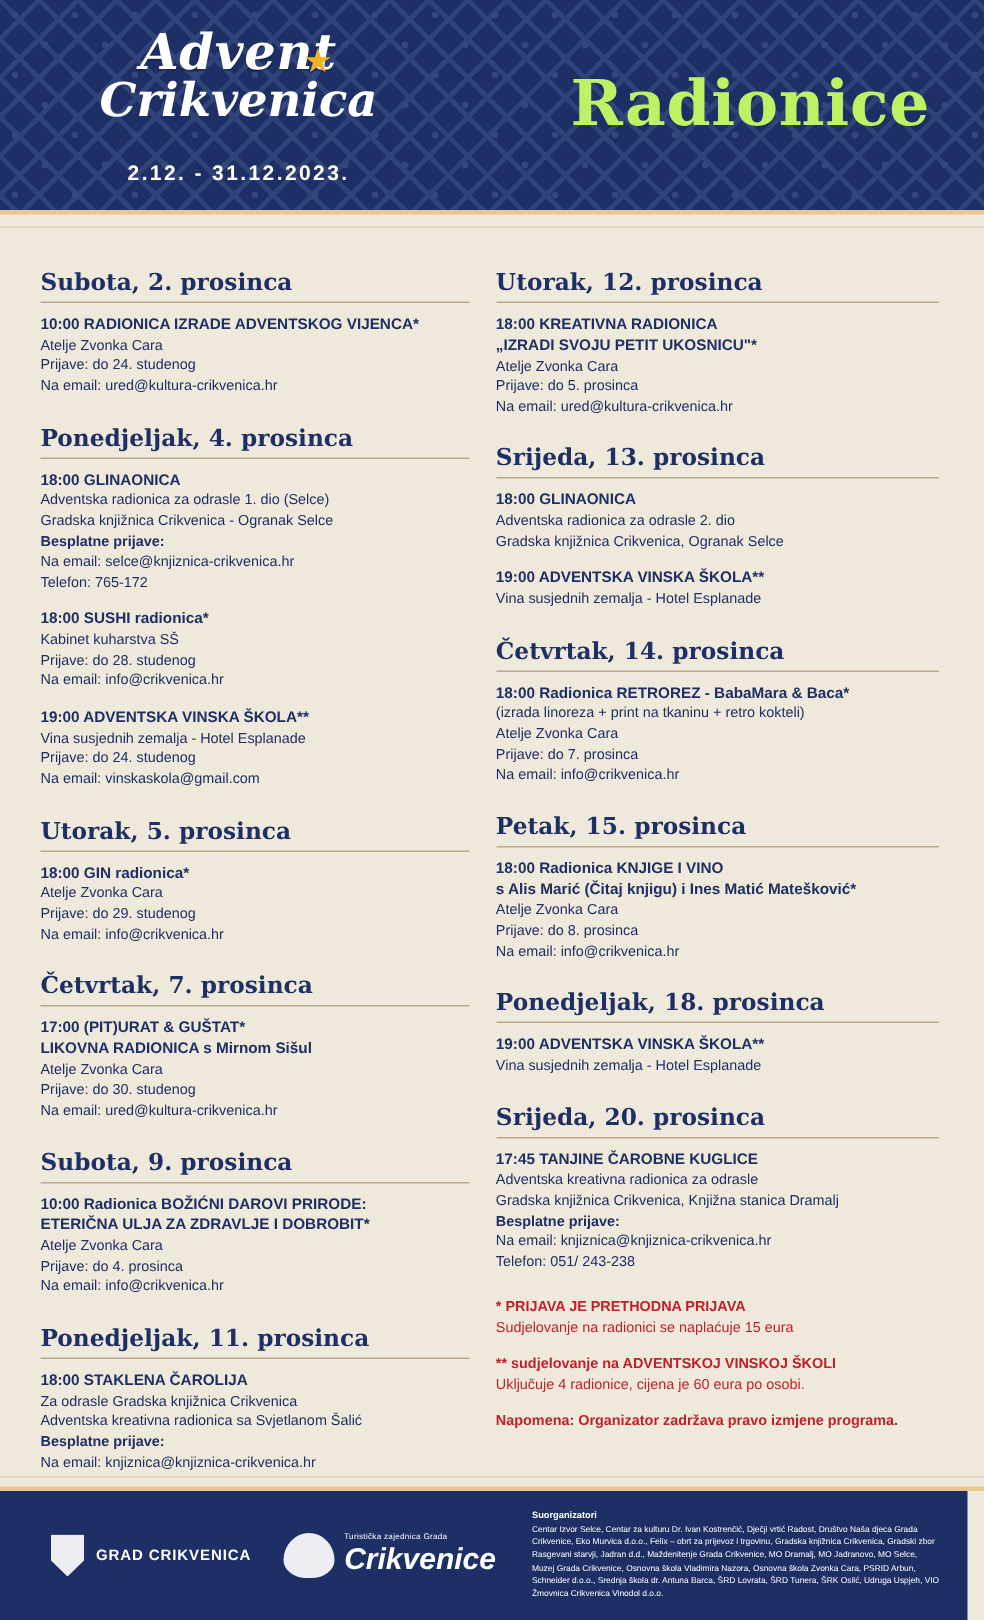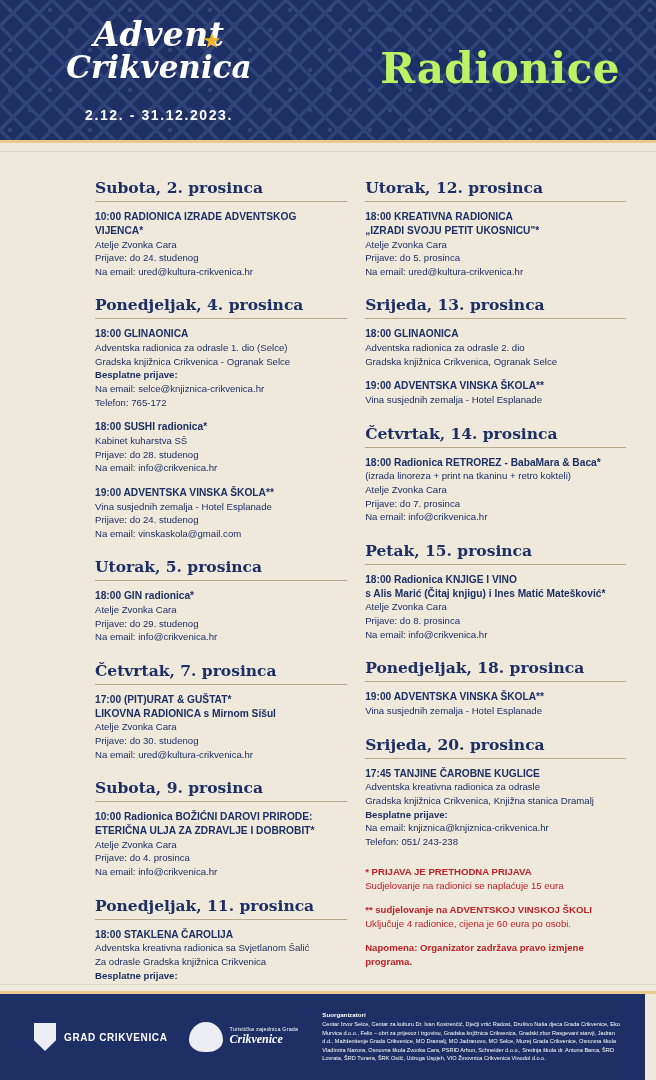--- a/index.html
+++ b/index.html
@@ -89,23 +89,22 @@
     height: 12px;
     background: #efe9dc;
     border-top: 3px solid #e9c98b;
     border-bottom: 1px solid #ded6c4;
   }
   
   .content {
     position: relative;
     display: flex;
     gap: 18px;
-    padding: 26px 30px 0 67px;
+    padding: 26px 30px 0 27px;
     height: 860px;
-    margin-left: 28px;
   }
   .col { width: 290px; }
   .col.right { width: 300px; }
 
   .day-title {
     font-family: "DejaVu Serif", serif;
     font-size: 15.5px;
     font-weight: bold;
     color: #1d2f64;
     margin: 0 0 8px 0;
@@ -170,21 +169,21 @@
   }
   .tz-logo { display: flex; align-items: center; gap: 6px; margin-left: 22px; }
   .tz-mark {
     width: 34px; height: 30px;
     background: #ffffff;
     border-radius: 50% 50% 45% 45% / 60% 60% 40% 40%;
     opacity: .92;
   }
   .tz-text { line-height: 1.1; }
   .tz-small { font-size: 5.4px; letter-spacing: .2px; }
-  .tz-big { font-family: Liberation Serif, serif; font-style: italic; font-size: 12px; font-weight: bold; }
+  .tz-big { font-family: Liberation Sans, sans-serif; font-style: italic; font-size: 20px; font-weight: bold; }
   .sponsors {
     margin-left: 24px;
     flex: 1;
   }
   .sponsors-title {
     font-size: 6.2px;
     font-weight: bold;
     margin-bottom: 2px;
   }
   .sponsors-text {
@@ -267,22 +266,22 @@
             <div class="ev-title">10:00 Radionica BOŽIĆNI DAROVI PRIRODE:<br>ETERIČNA ULJA ZA ZDRAVLJE I DOBROBIT*</div>
             <div class="ev-line">Atelje Zvonka Cara</div>
             <div class="ev-line">Prijave: do 4. prosinca</div>
             <div class="ev-line">Na email: info@crikvenica.hr</div>
           </div>
         </div>
         <div class="day-block">
           <div class="day-title">Ponedjeljak, 11. prosinca</div>
           <div class="event">
             <div class="ev-title">18:00 STAKLENA ČAROLIJA</div>
+            <div class="ev-line">Za odrasle Gradska knjižnica Crikvenica</div>
             <div class="ev-line">Adventska kreativna radionica sa Svjetlanom Šalić</div>
-            <div class="ev-line">Za odrasle Gradska knjižnica Crikvenica</div>
             <div class="ev-line b">Besplatne prijave:</div>
             <div class="ev-line">Na email: knjiznica@knjiznica-crikvenica.hr</div>
             <div class="ev-line">Telefon: 051/ 243-238</div>
           </div>
           <div class="event">
             <div class="ev-title">19:00 ADVENTSKA VINSKA ŠKOLA**</div>
             <div class="ev-line">Vina susjednih zemalja - Hotel Esplanade</div>
           </div>
         </div>
       </div>

